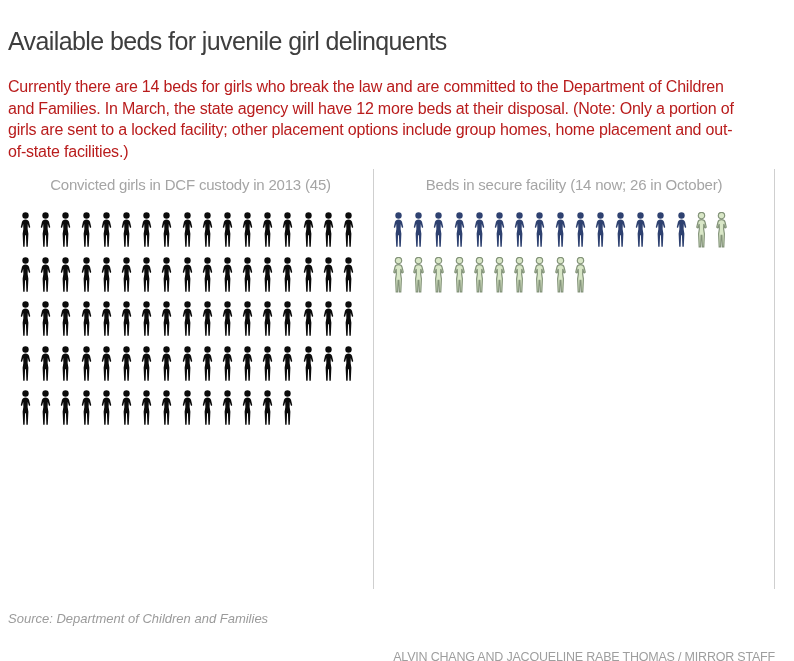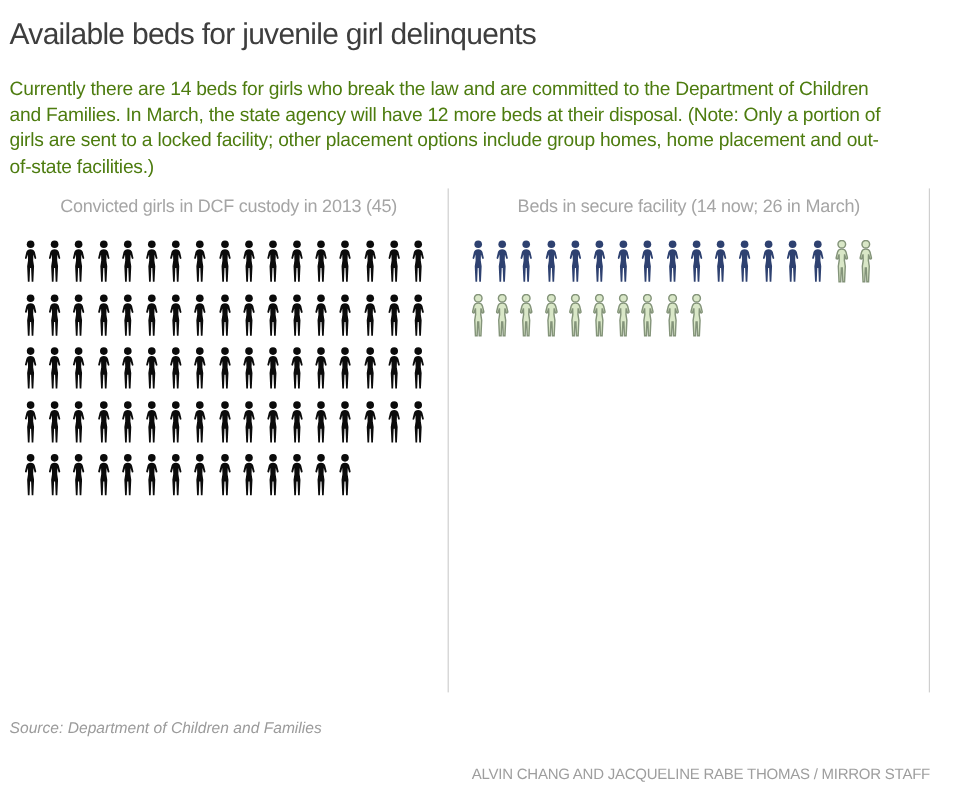--- a/index.html
+++ b/index.html
@@ -7,28 +7,28 @@
     position:relative;
     width:794px;height:661px;
     box-sizing:border-box;
     padding:0 8px;
     font-family:"Liberation Sans",sans-serif;
     color:#3d3d3d;
     overflow:hidden;
     background:#ffffff;
   }
   .page-title{
-    margin:0;padding-top:12px;
+    margin:0;padding-top:24px;
     font-size:25px;font-weight:400;letter-spacing:-0.6px;
     color:#3e3e3e;line-height:34px;
   }
   .description{
     margin:18px 0 0 0;
     font-size:16px;line-height:21.5px;letter-spacing:-0.2px;
-    color:#4d7c0f;
+    color:#b91c1c;
     white-space:pre-line;
     width:778px;
   }
   .panels{
     display:flex;
     margin-top:7px;
     height:420px;
   }
   .panel{box-sizing:border-box;}
   .panel-left{width:365px;}
@@ -422,21 +422,21 @@
             </svg>
             <svg viewBox="0 0 20 50" class="person">
               <circle cx="10" cy="4.8" r="4.3" fill="#0b0b0b"></circle>
               <path d="M5.6 20.6 C5.2 21.9 3.4 21.4 3.7 20.0 L5.2 13.6 C5.8 11.5 7.5 10.3 10 10.3 C12.5 10.3 14.2 11.5 14.8 13.6 L16.3 20.0 C16.6 21.4 14.8 21.9 14.4 20.6 L13.1 16.2 L12.9 23.0 L13.9 29.5 L13.1 47.0 L11.2 47.0 L10.55 31.5 L9.45 31.5 L8.8 47.0 L6.9 47.0 L6.1 29.5 L7.1 23.0 L6.9 16.2 Z" fill="#0b0b0b"></path>
             </svg>
           </div>
         </div>
     </section>
 
     <section class="panel panel-right">
-      <div class="panel-header">Beds in secure facility (14 now; 26 in March)</div>
+      <div class="panel-header">Beds in secure facility (14 now; 26 in October)</div>
       <div class="grid" id="grid-right">
           <div class="icon-row">
             <svg viewBox="0 0 20 50" class="person">
               <circle cx="10" cy="4.8" r="4.3" fill="#2e4170"></circle>
               <path d="M5.6 20.6 C5.2 21.9 3.4 21.4 3.7 20.0 L5.2 13.6 C5.8 11.5 7.5 10.3 10 10.3 C12.5 10.3 14.2 11.5 14.8 13.6 L16.3 20.0 C16.6 21.4 14.8 21.9 14.4 20.6 L13.1 16.2 L12.9 23.0 L13.9 29.5 L13.1 47.0 L11.2 47.0 L10.55 31.5 L9.45 31.5 L8.8 47.0 L6.9 47.0 L6.1 29.5 L7.1 23.0 L6.9 16.2 Z" fill="#2e4170"></path>
             </svg>
             <svg viewBox="0 0 20 50" class="person">
               <circle cx="10" cy="4.8" r="4.3" fill="#2e4170"></circle>
               <path d="M5.6 20.6 C5.2 21.9 3.4 21.4 3.7 20.0 L5.2 13.6 C5.8 11.5 7.5 10.3 10 10.3 C12.5 10.3 14.2 11.5 14.8 13.6 L16.3 20.0 C16.6 21.4 14.8 21.9 14.4 20.6 L13.1 16.2 L12.9 23.0 L13.9 29.5 L13.1 47.0 L11.2 47.0 L10.55 31.5 L9.45 31.5 L8.8 47.0 L6.9 47.0 L6.1 29.5 L7.1 23.0 L6.9 16.2 Z" fill="#2e4170"></path>
             </svg>

